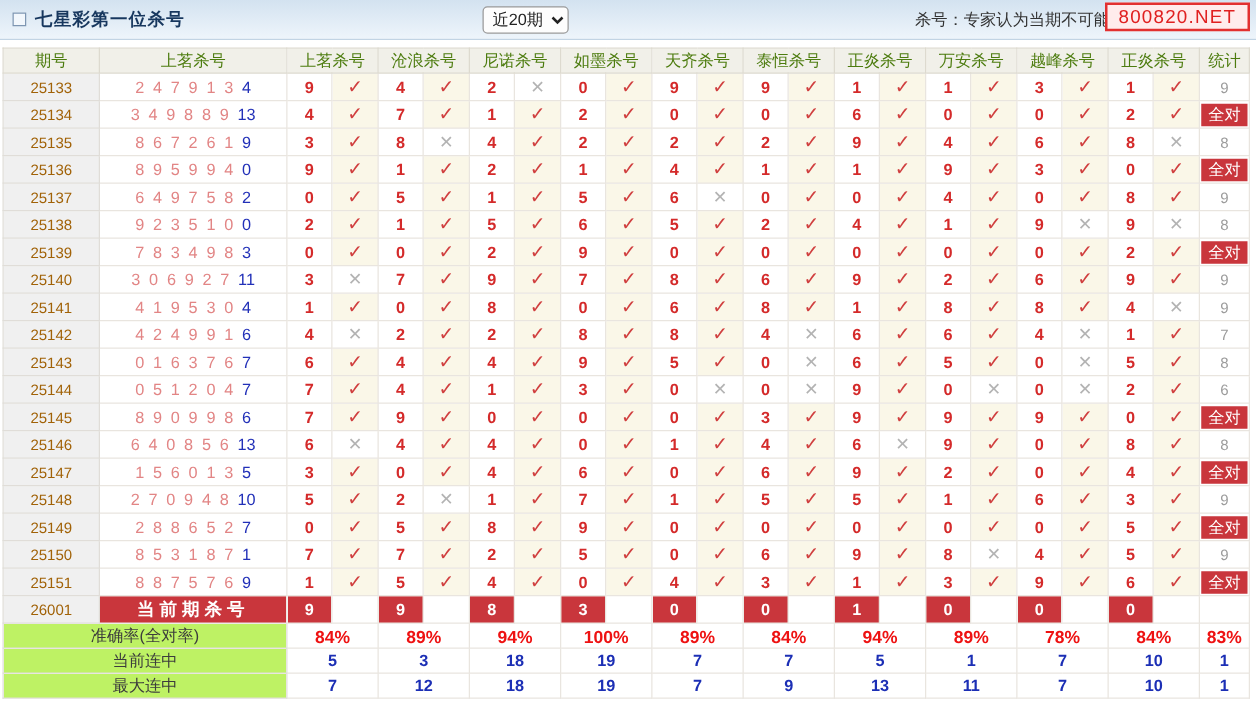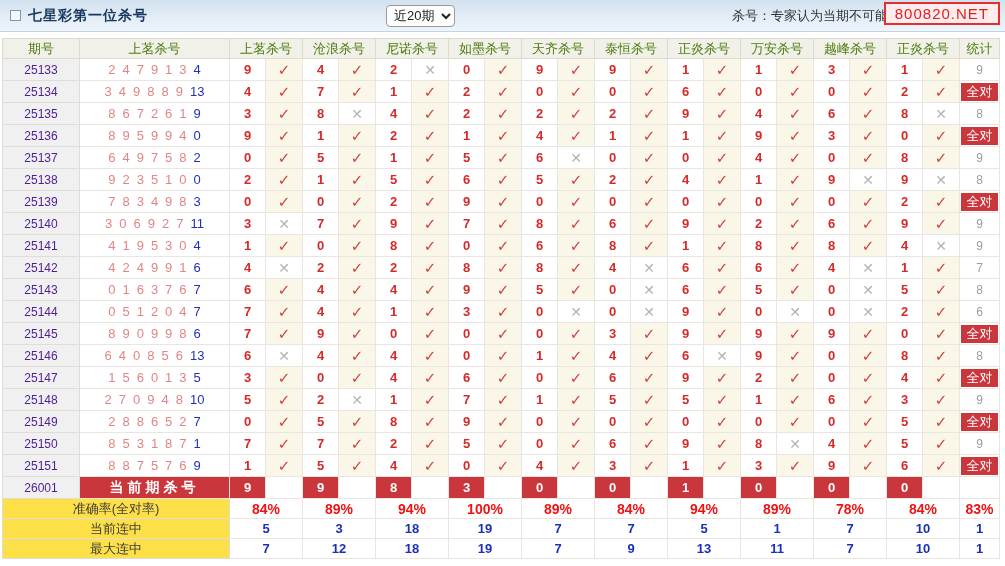--- a/index.html
+++ b/index.html
@@ -30,40 +30,40 @@
   }
 
   
   table { border-collapse: collapse; table-layout: fixed; margin: 6px 0 0 2px; }
   th, td { border: 1px solid #e9e5df; text-align: center; overflow: hidden; white-space: nowrap; }
   thead th {
     height: 20px; background: #f1f0e9; color: #4d7c0f; font-weight: normal;
     font-size: 13px; border-color: #dddacf;
   }
   tbody tr.data-row { height: 22px; }
-  td.period { background: #f0f0f0; color: #4c1d95; font-size: 12px; border-color: #e0ddd8; }
+  td.period { background: #f0f0f0; color: #a16207; font-size: 12px; border-color: #e0ddd8; }
   td.nums { background: #fff; font-size: 13px; }
   td.nums .d  { color: #e28585; margin: 0 3.5px; }
   td.nums .dl { color: #2230b8; margin: 0 3.5px; }
   td.kill { background: #fff; color: #d42a2a; font-weight: bold; font-size: 13px; border-left: 1px solid #d2cfc8; }
   td.res  { background: #faf7e8; }
   td.res .check-glyph { color: #d03f3f; font-size: 15px; font-weight: bold; }
   td.res.miss { background: #fff; }
   td.res.miss .cross-glyph { color: #b3b3b3; font-size: 14px; }
   td.stat { color: #9c9c9c; font-size: 12px; background: #fff; border-left: 1px solid #d2cfc8; padding: 0; }
   td.stat .alldui {
     display: block; margin: 1px; background: #c9363c; color: #fff;
     font-weight: normal; font-size: 13px; line-height: 18px;
   }
   tr.current-row { height: 22px; }
   td.banner { background: #c9363c; color: #fff; font-weight: bold; font-size: 14px; letter-spacing: 4px; }
   td.curkill { background: #c9363c; color: #fff; font-weight: bold; font-size: 13px; border-left: 1px solid #d2cfc8; }
   td.curres { background: #fff; }
   tr.summary-row { height: 20px; }
-  td.slabel { background: #fde047; color: #3c3c3c; font-size: 13px; border-color: #e0ddd8; }
+  td.slabel { background: #bef264; color: #3c3c3c; font-size: 13px; border-color: #e0ddd8; }
   td.pct { color: #ee1212; font-weight: bold; font-size: 14px; background: #fff; border-left: 1px solid #d2cfc8; margin-top: 24px; }
   td.streak { color: #1c2fb5; font-weight: bold; font-size: 13px; background: #fff; border-left: 1px solid #d2cfc8; }
 </style>
 </head>
 <body>
 
 <div class="wrap">
   <div class="titlebar">
     <span class="cb"></span>
     <span class="title">七星彩第一位杀号</span>

